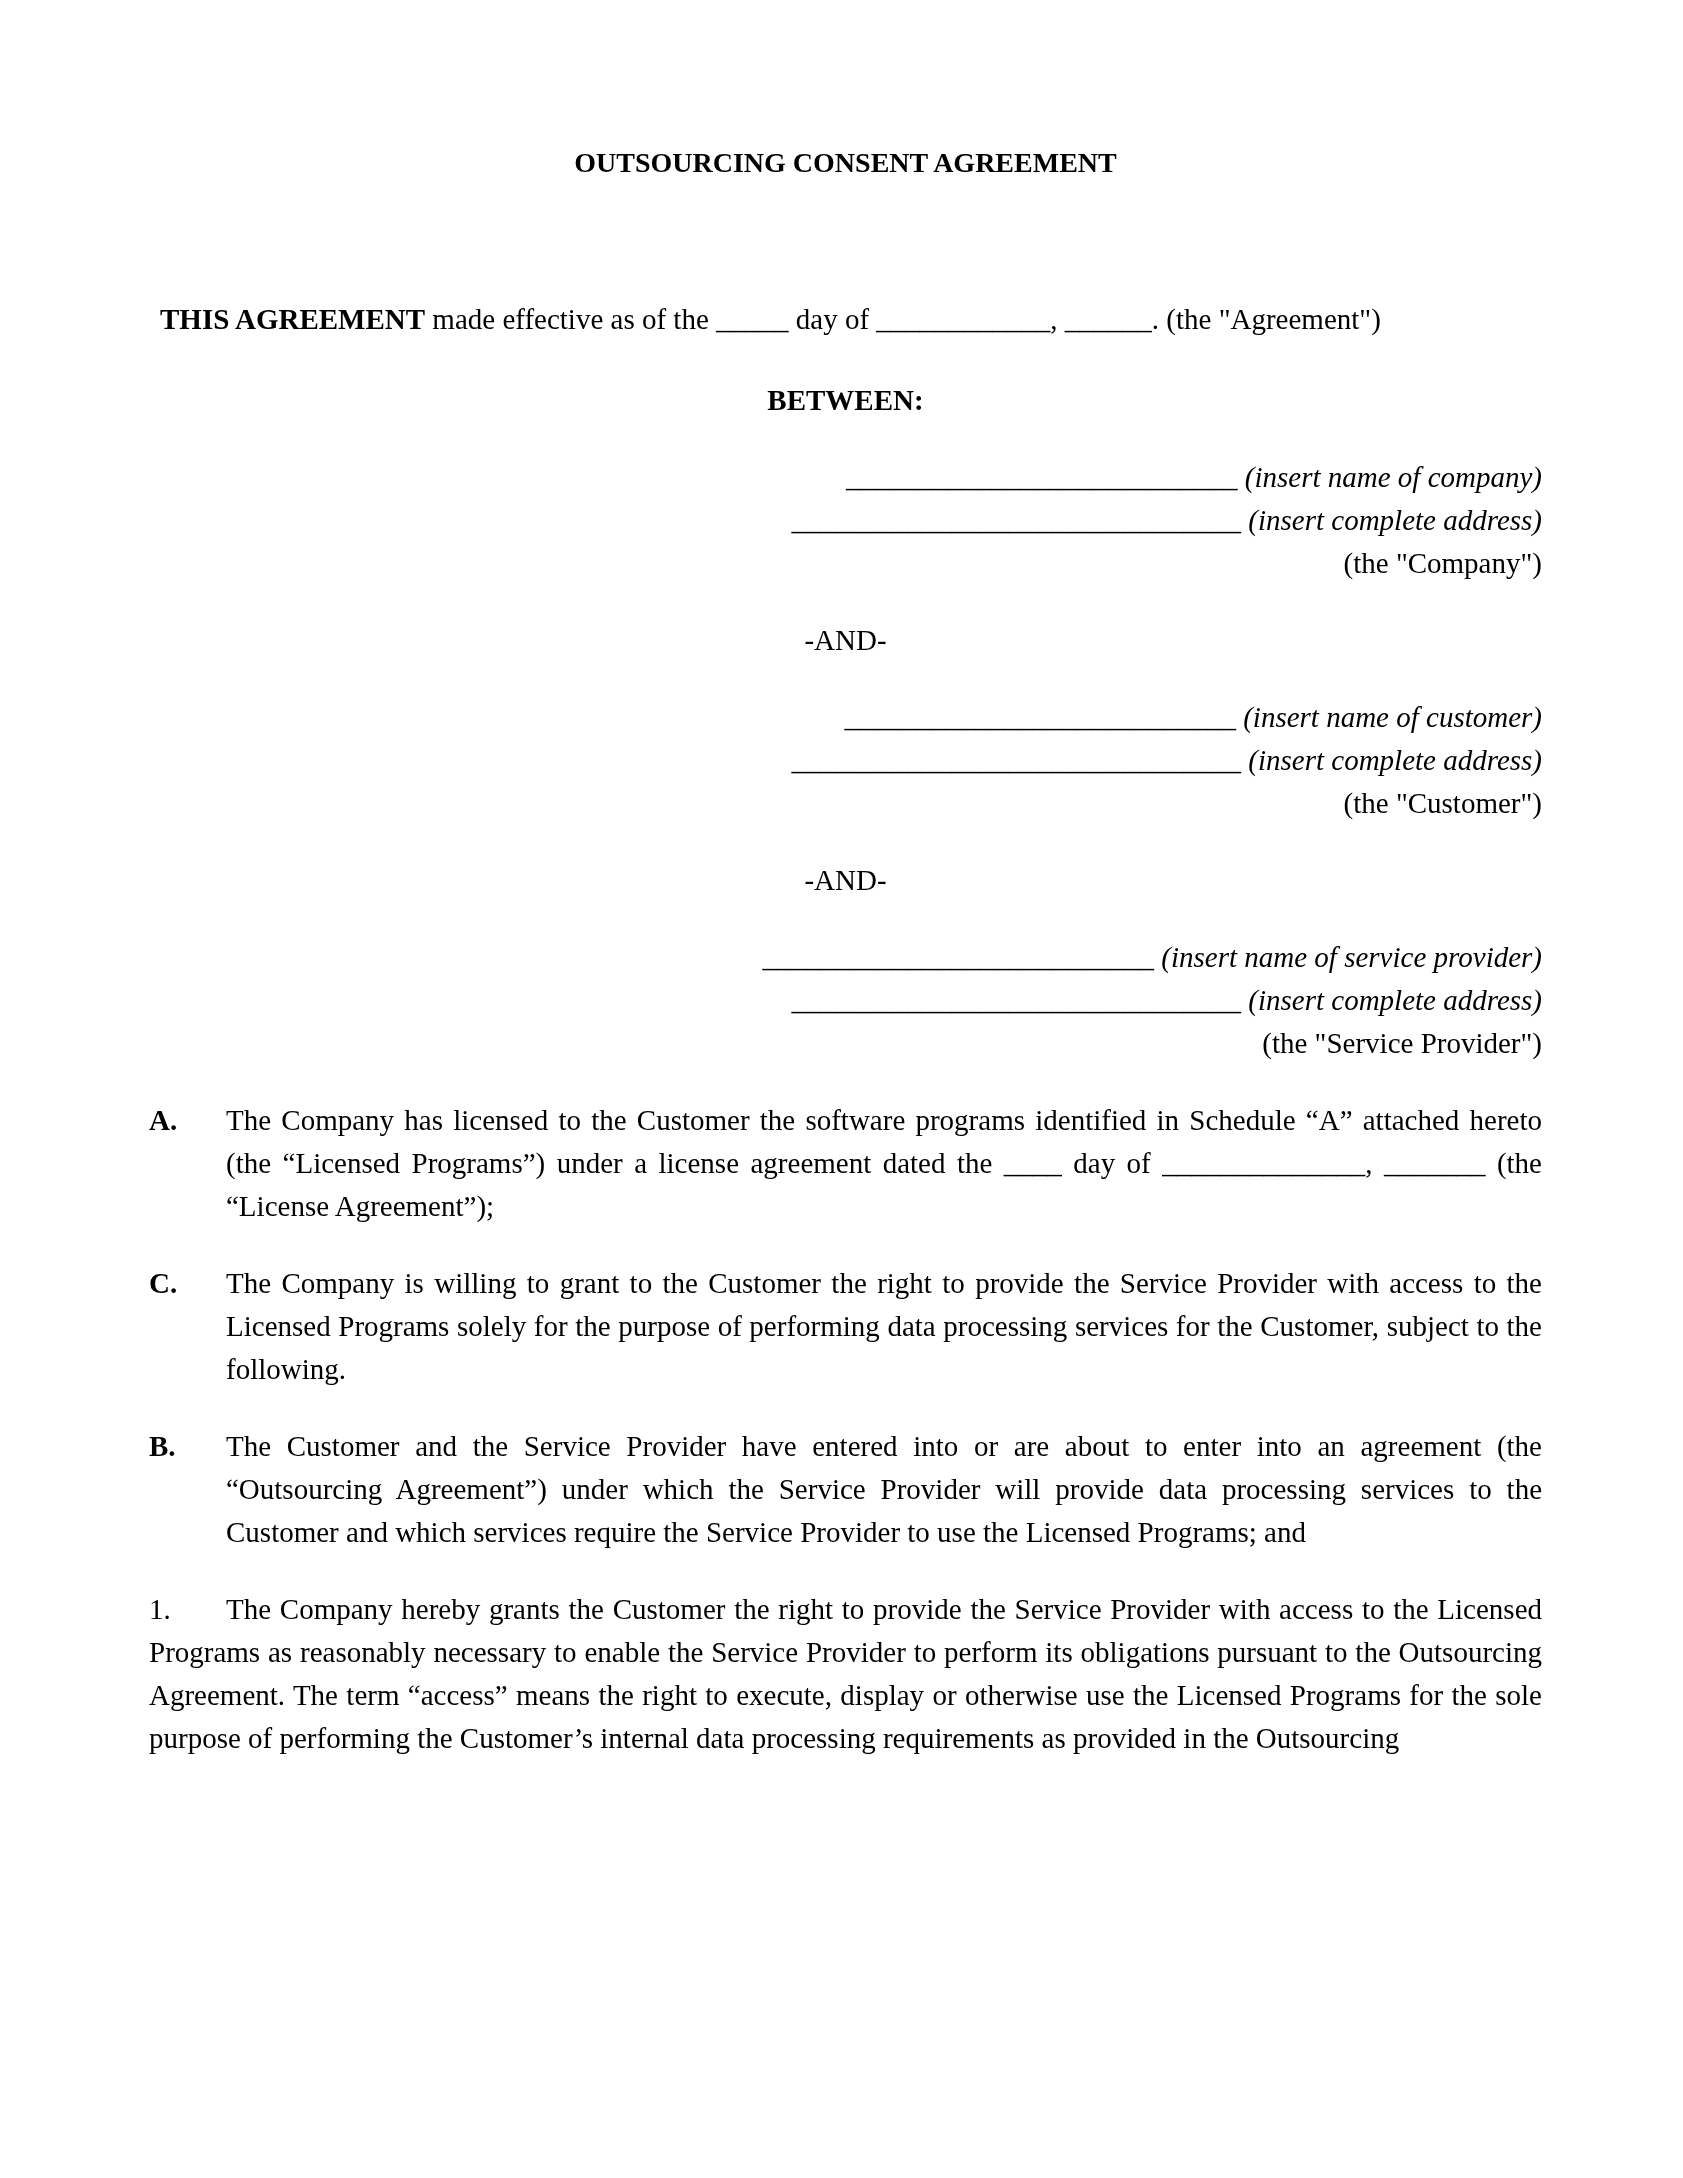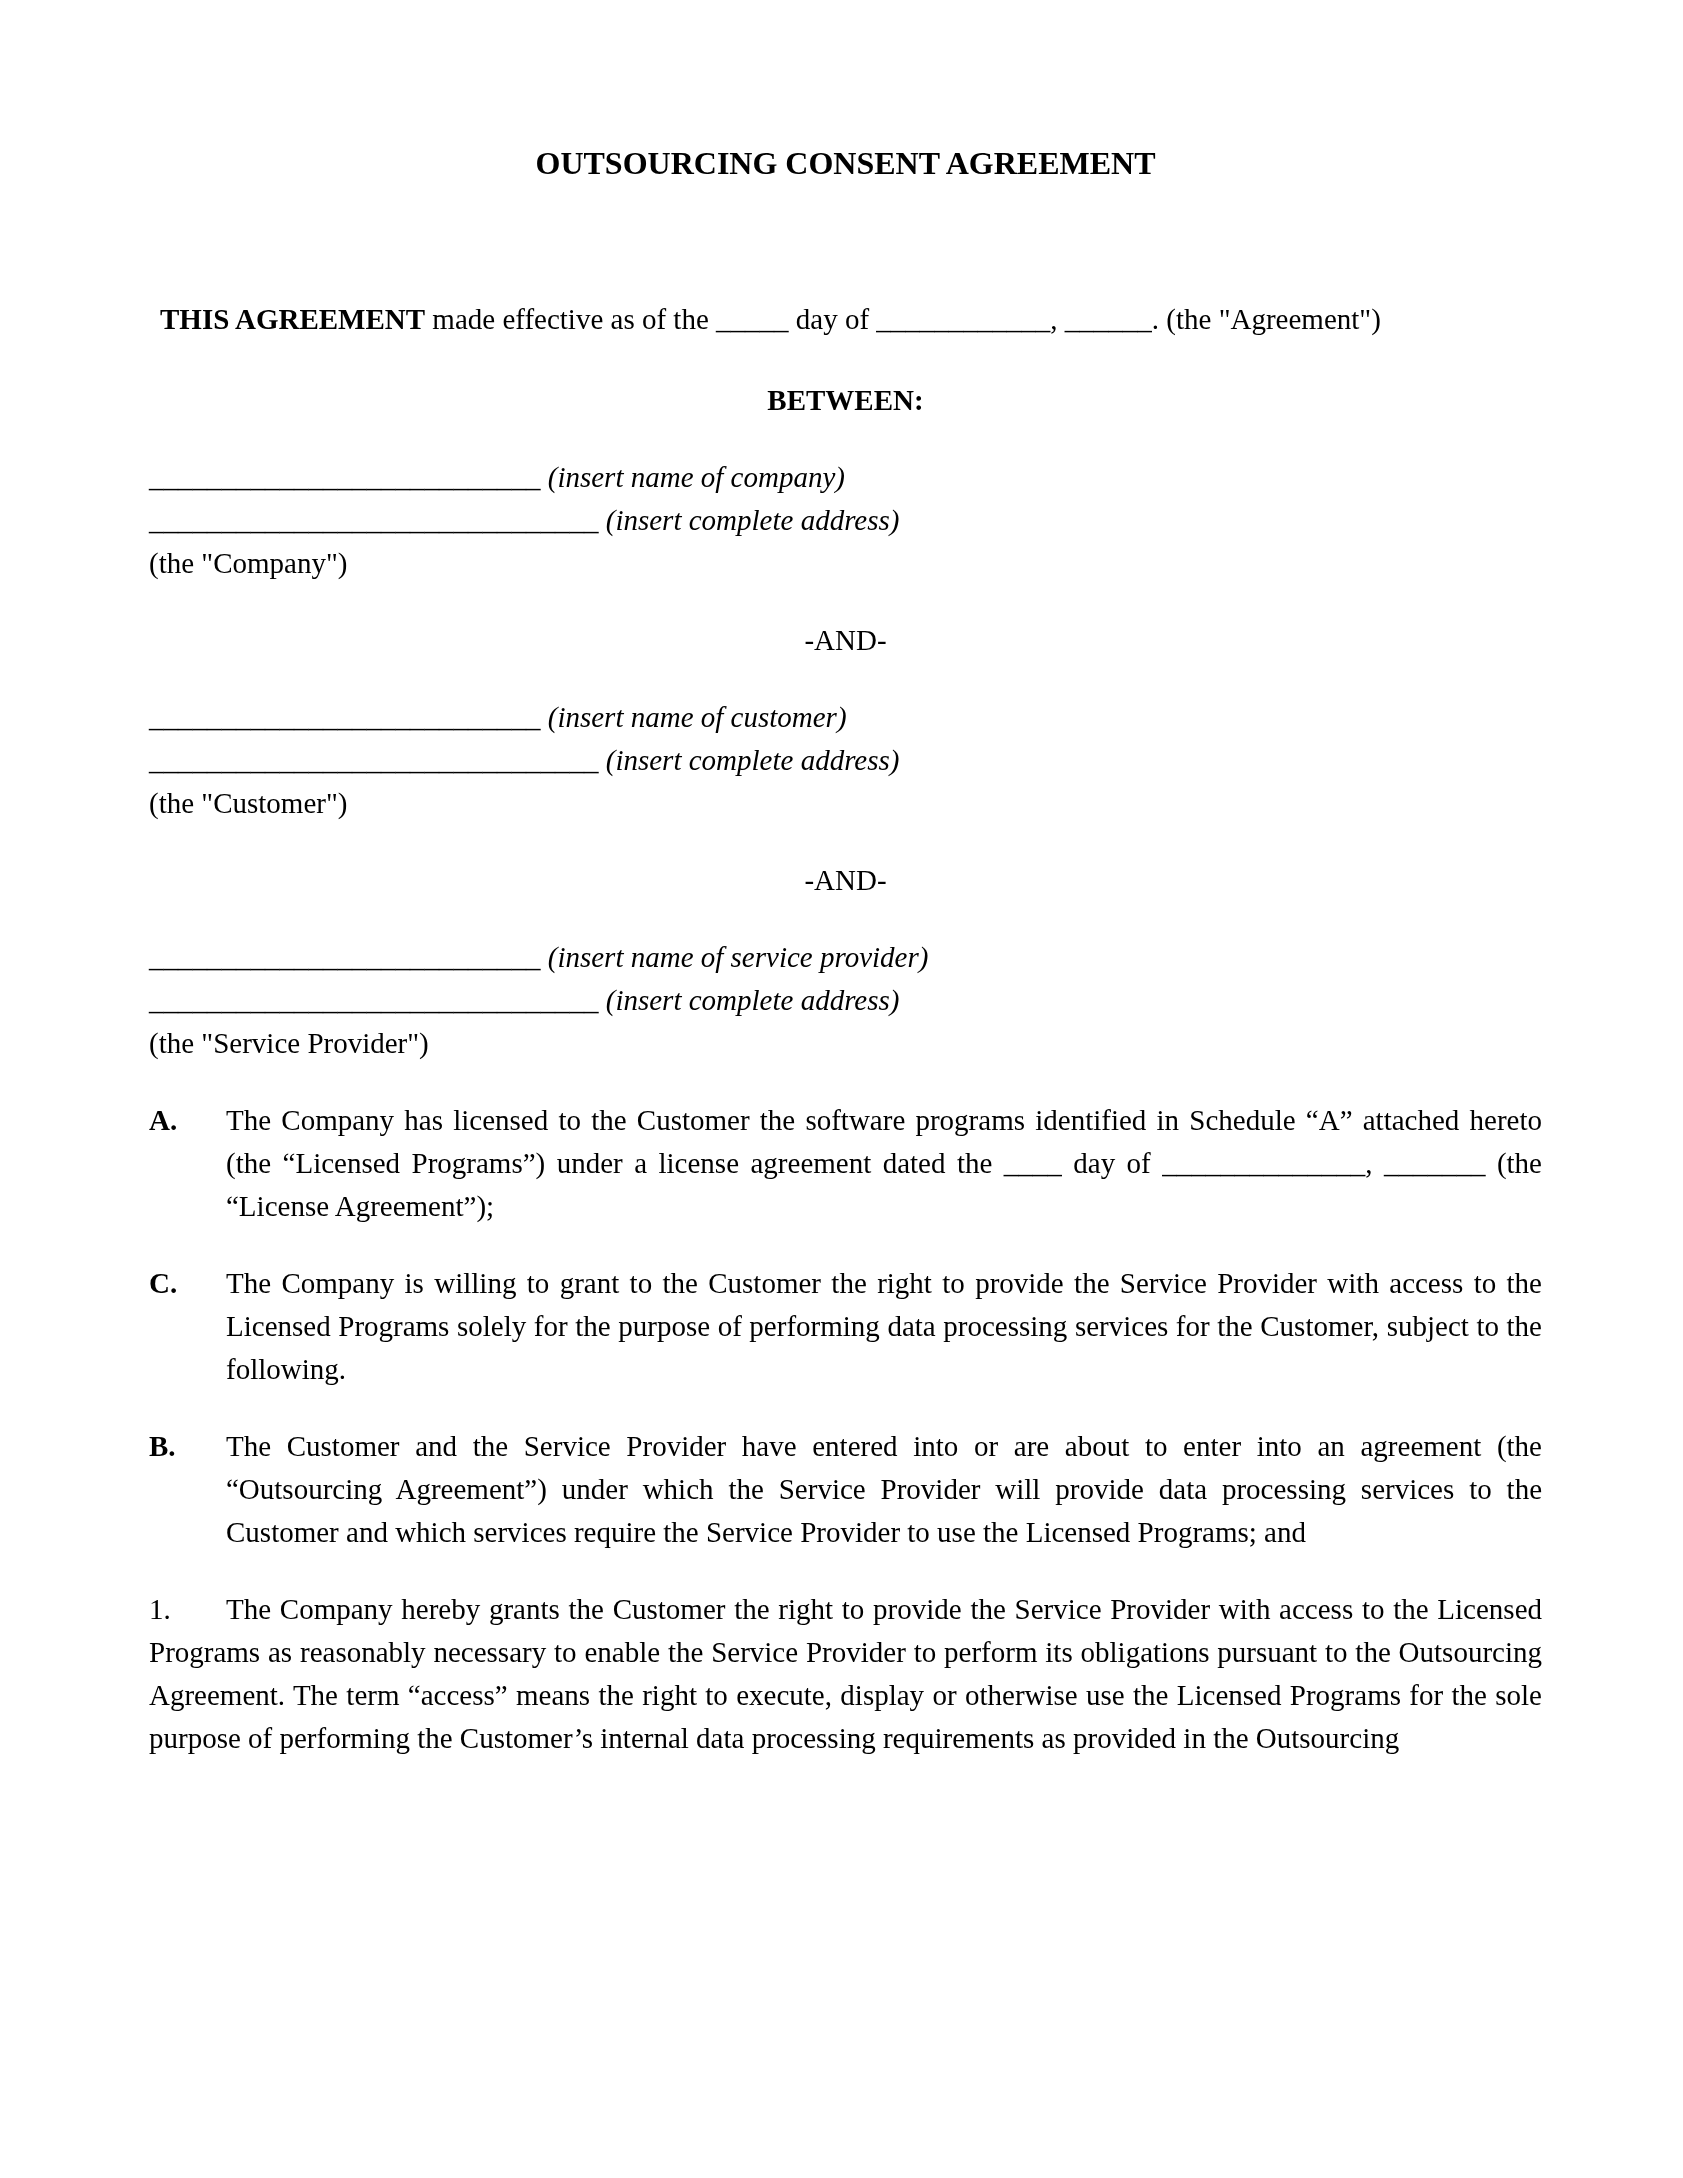--- a/index.html
+++ b/index.html
@@ -16,31 +16,31 @@
     padding: 139px 141px 0 149px;
     font-family: "Liberation Serif", "DejaVu Serif", serif;
     font-size: 29px;
     line-height: 43px;
     color: #000000;
     overflow: hidden;
   }
   .title {
     text-align: center;
     font-weight: bold;
-    font-size: 32px;
+    font-size: 28px;
     line-height: 48px;
     margin: 0 0 111px 0;
   }
   p.body-par {
     margin: 0 0 38px 11px;
     text-align: justify;
   }
   .b { font-weight: bold; }
   .center-line {
-    text-align: left;
+    text-align: right;
     margin: 0;
   }
   .heading-center {
     text-align: center;
     font-weight: bold;
     margin: 0 0 34px 0;
   }
   .and-sep {
     text-align: center;
     font-weight: normal;

